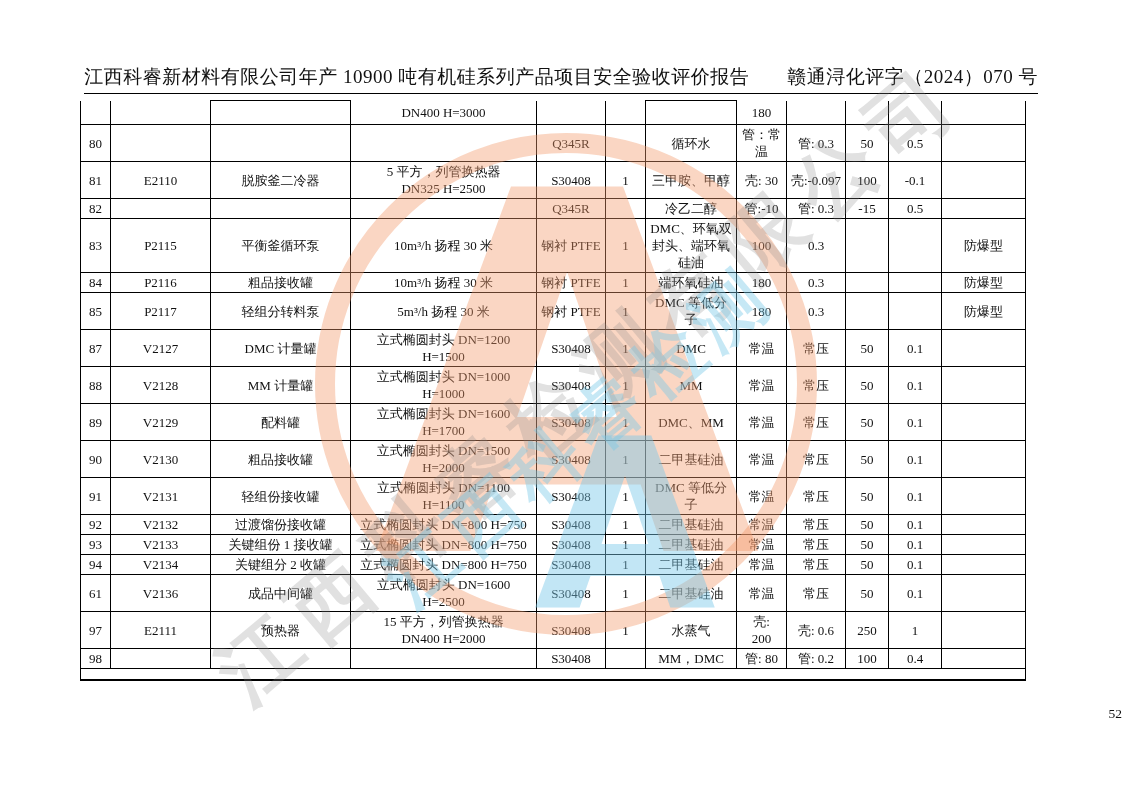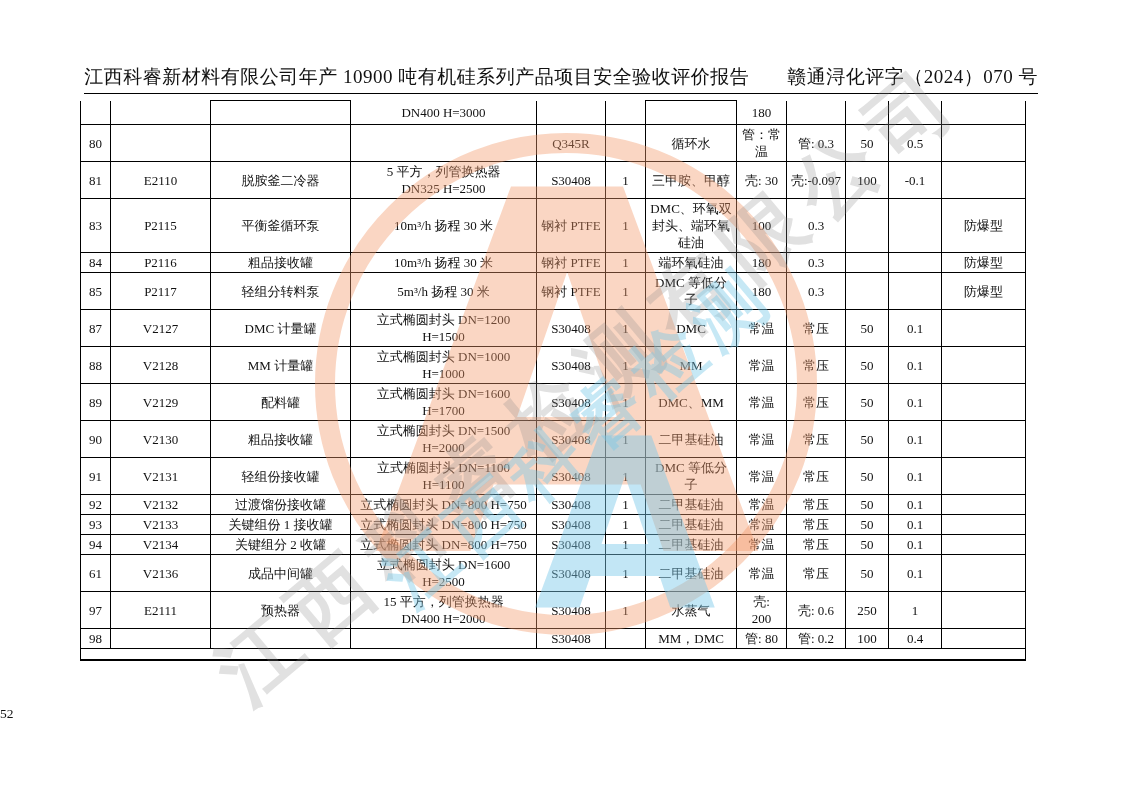--- a/index.html
+++ b/index.html
@@ -35,21 +35,21 @@
              font-size:80px; letter-spacing:14px; color:rgba(135,135,135,0.25);
              transform:rotate(-40deg); font-weight:bold; }
   .wm-cyan-text { left:300px; top:390px; width:560px; text-align:center;
              font-size:70px; letter-spacing:10px; color:rgba(120,200,232,0.42);
              transform:rotate(-40deg); font-weight:bold; }
   .wm-cyan-letter { left:515px; top:408px; width:220px; text-align:center;
              font-family:"DejaVu Sans",sans-serif; font-weight:bold;
              font-size:235px; line-height:235px; color:rgba(120,200,232,0.45); }
 
   
-  .page-number { position:absolute; top:706px; left:0; width:100%; text-align:left;
+  .page-number { position:absolute; top:706px; left:0; width:100%; text-align:right;
                  font-size:13.5px; }
 </style>
 </head>
 <body>
 
 <div class="page">
 
   <div class="doc-header">
     <span class="underlined"><span>江西科睿新材料有限公司年产 10900 吨有机硅系列产品项目安全验收评价报告</span><span class="gap"></span><span>赣通浔化评字（2024）070 号</span></span>
   </div>
@@ -109,20 +109,34 @@
             <td>S30408</td>
             <td>1</td>
             <td>三甲胺、甲醇</td>
             <td>壳: 30</td>
             <td>壳:-0.097</td>
             <td>100</td>
             <td>-0.1</td>
             <td></td>
           </tr>
           <tr>
+            <td>82</td>
+            <td></td>
+            <td></td>
+            <td></td>
+            <td>Q345R</td>
+            <td></td>
+            <td>冷乙二醇</td>
+            <td>管:-10</td>
+            <td>管: 0.3</td>
+            <td>-15</td>
+            <td>0.5</td>
+            <td></td>
+          </tr>
+          <tr>
             <td>83</td>
             <td>P2115</td>
             <td>平衡釜循环泵</td>
             <td>10m³/h 扬程 30 米</td>
             <td>钢衬 PTFE</td>
             <td>1</td>
             <td>DMC、环氧双
 封头、端环氧
 硅油</td>
             <td>100</td>

